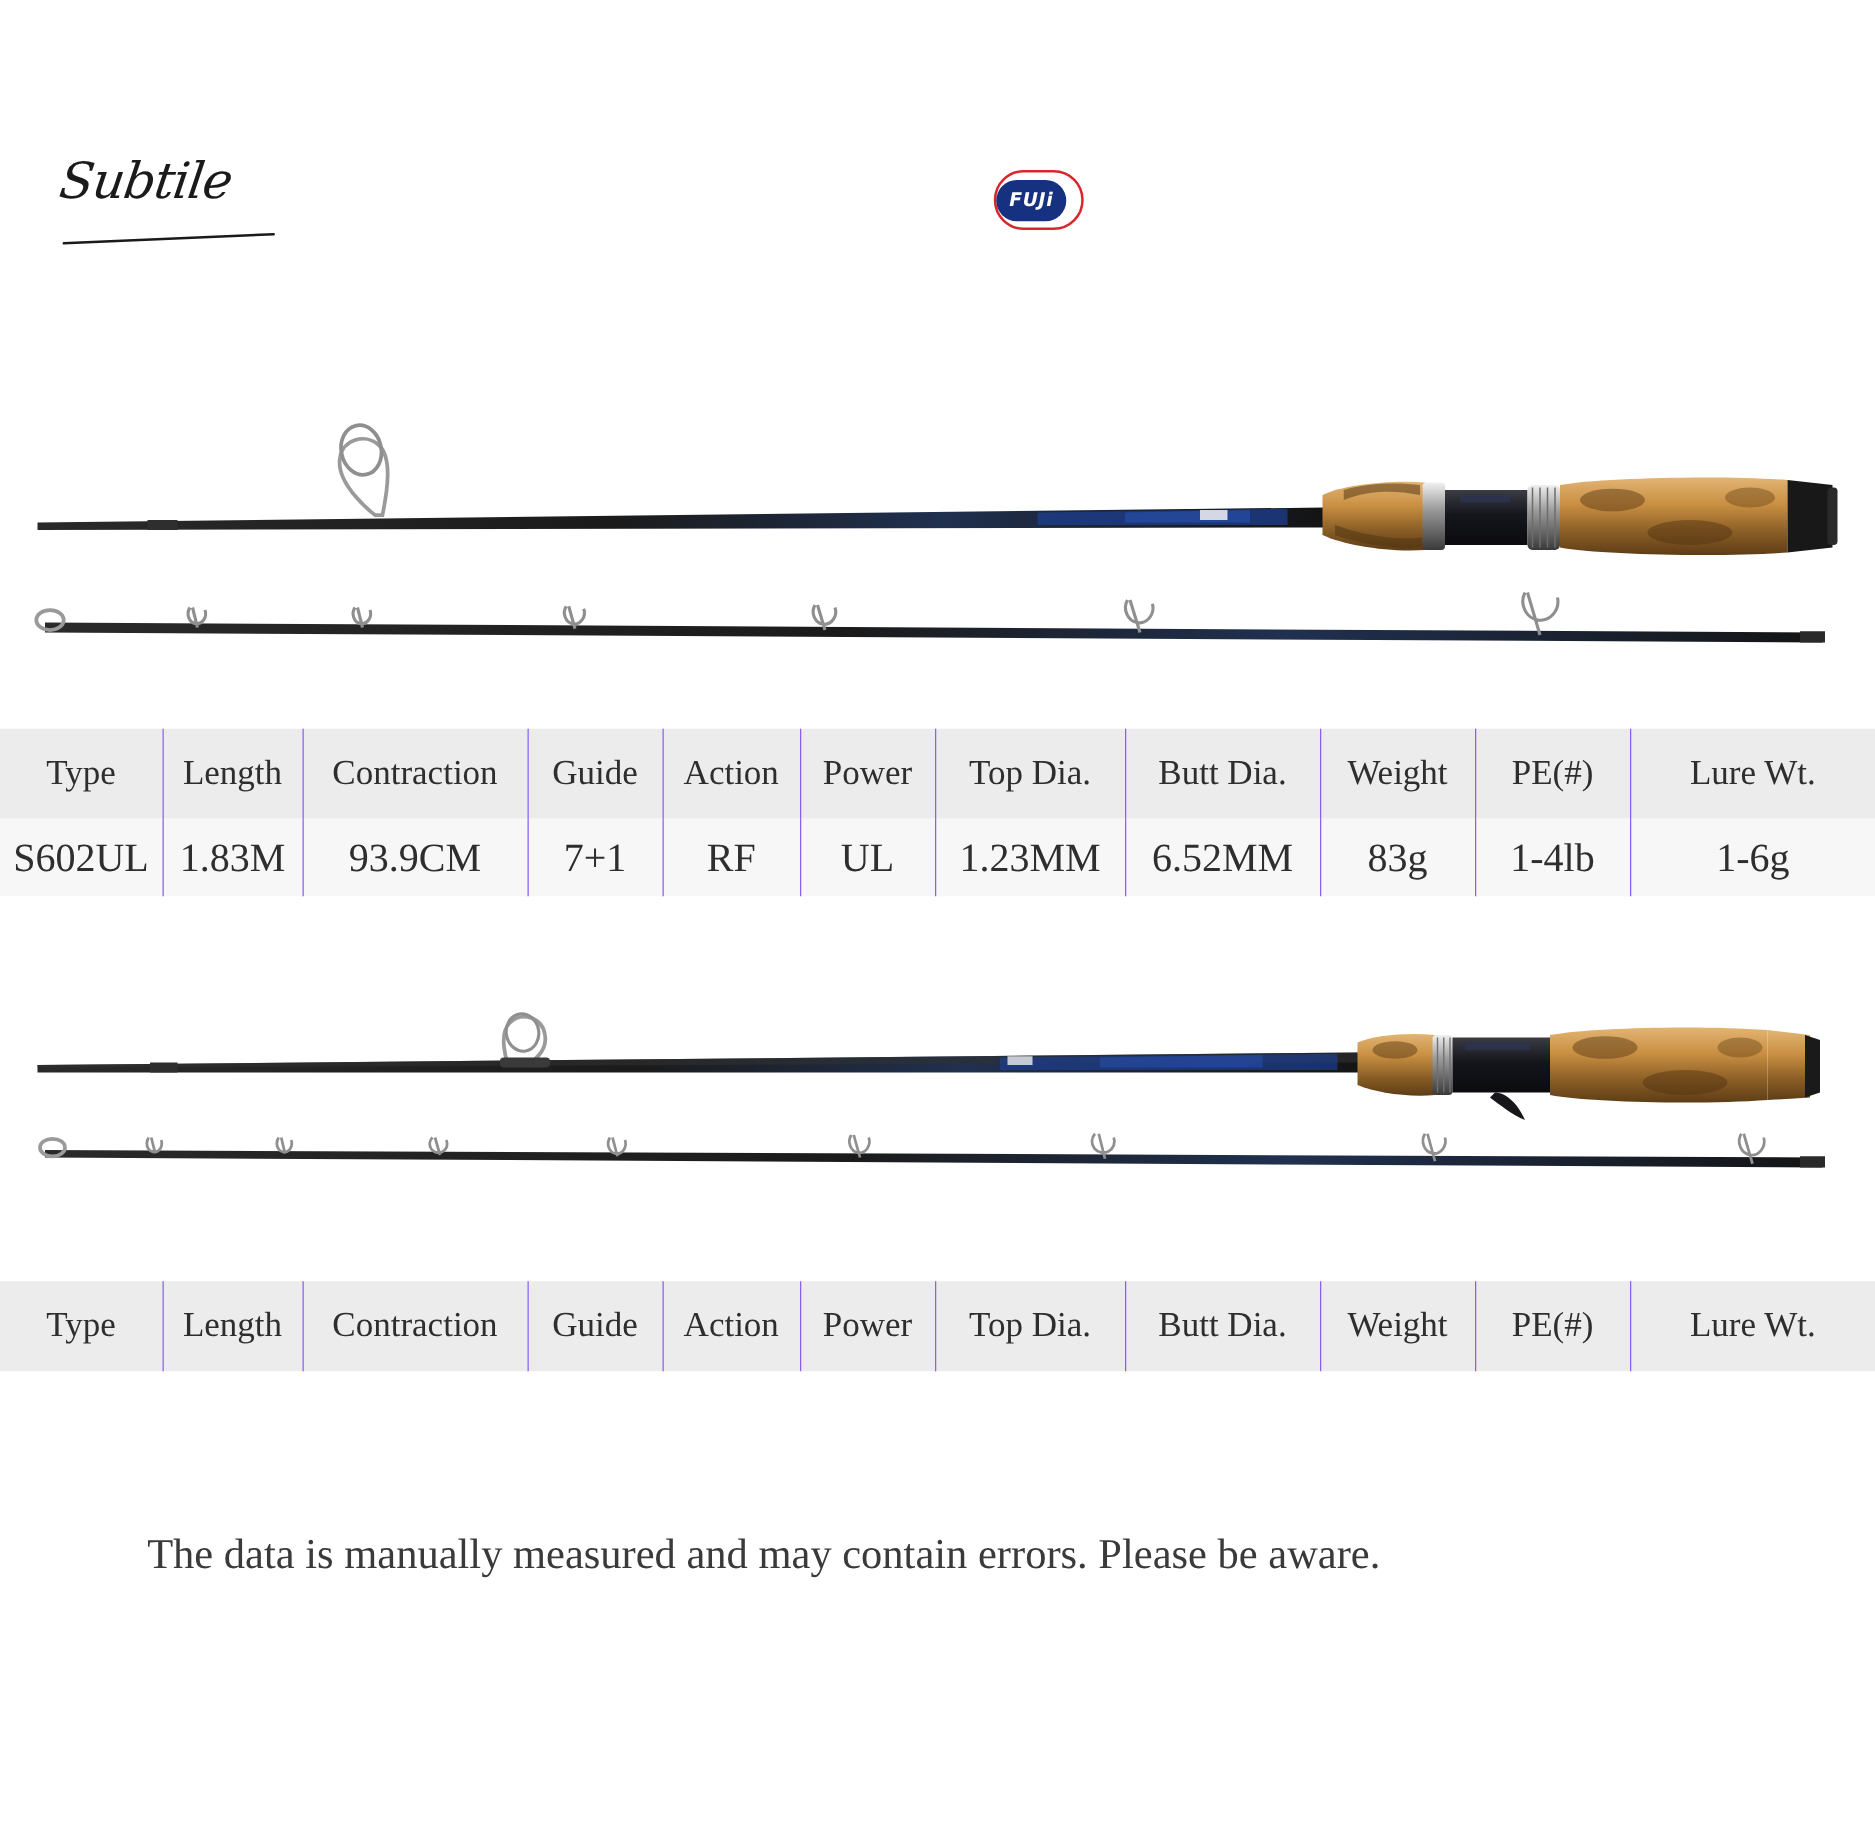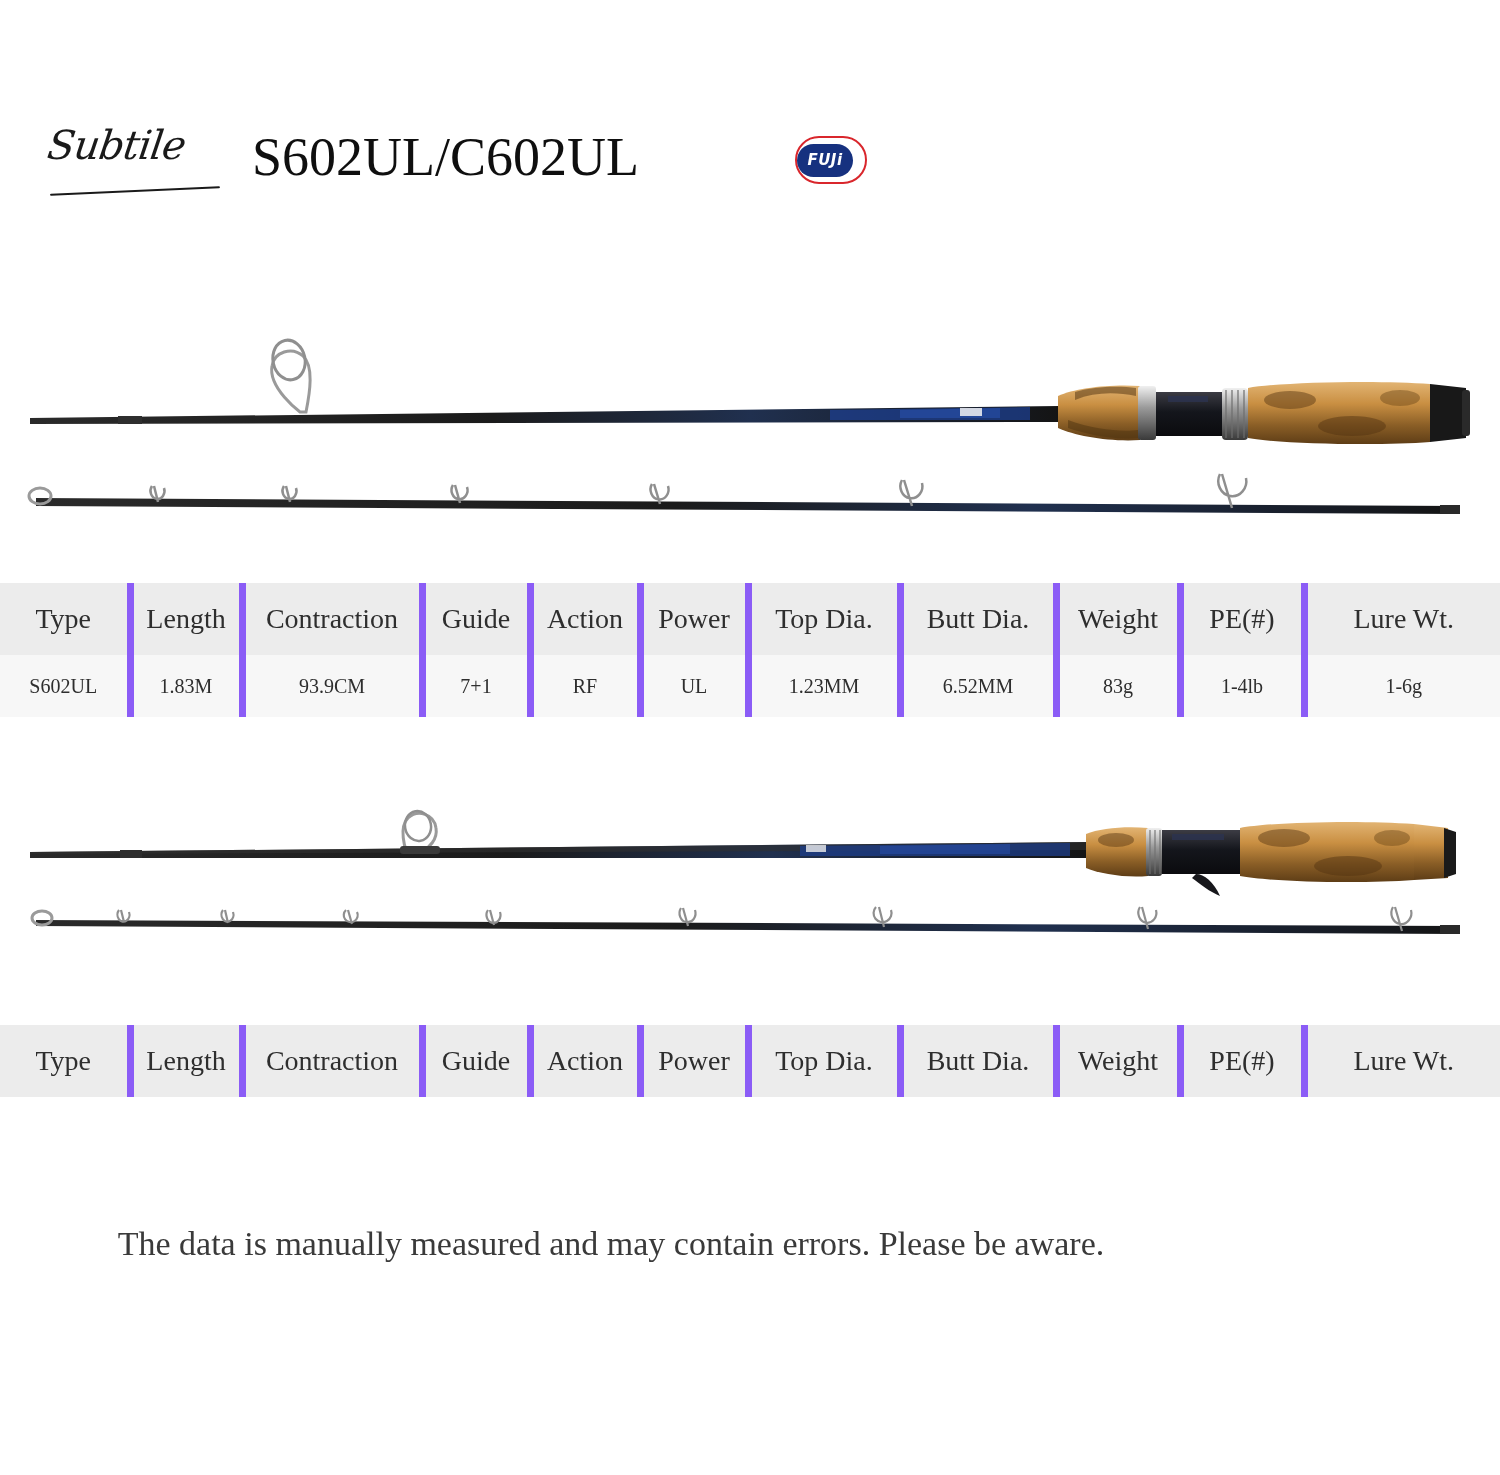--- a/index.html
+++ b/index.html
@@ -102,25 +102,25 @@
 
   .spec-table tr.header-row { background: #ececec; height: 72px; }
   .spec-table tr.value-row  { background: #f7f7f7; height: 62px; }
 
   .spec-table th, .spec-table td {
     text-align: center;
     vertical-align: middle;
     font-family: "Liberation Serif", serif;
     font-weight: normal;
     color: #2e2e2e;
-    border-right: 7px solid #8b5cf6;
+    border-right: 1px solid #8b5cf6;
     padding: 0;
   }
   .spec-table th { font-size: 28px; }
-  .spec-table td { font-size: 20px; }
+  .spec-table td { font-size: 32px; }
   .spec-table th:last-child, .spec-table td:last-child { border-right: none; }
 
   .c0 { width: 130px; }
   .c1 { width: 112px; }
   .c2 { width: 180px; }
   .c3 { width: 108px; }
   .c4 { width: 110px; }
   .c5 { width: 108px; }
   .c6 { width: 152px; }
   .c7 { width: 156px; }
@@ -139,21 +139,20 @@
     font-size: 34px;
     color: #3a3a3a;
   }
 </style>
 </head>
 <body>
 
 <div class="header">
   <div class="brand-script">Subtile</div>
   <div class="brand-underline"></div>
-  <div class="model-title">S602UL/C602UL</div>
   <div class="fuji-badge">
     <div class="fuji-inner">FUJi</div>
   </div>
 </div>
 
 <div class="rod-block" id="rod-spinning">
   <svg class="rod-svg" width="1500" height="270" viewBox="0 0 1500 270">
     <defs>
       <linearGradient id="blankGrad" x1="0" y1="0" x2="1" y2="0">
         <stop offset="0%" stop-color="#2a2a2a"></stop>

